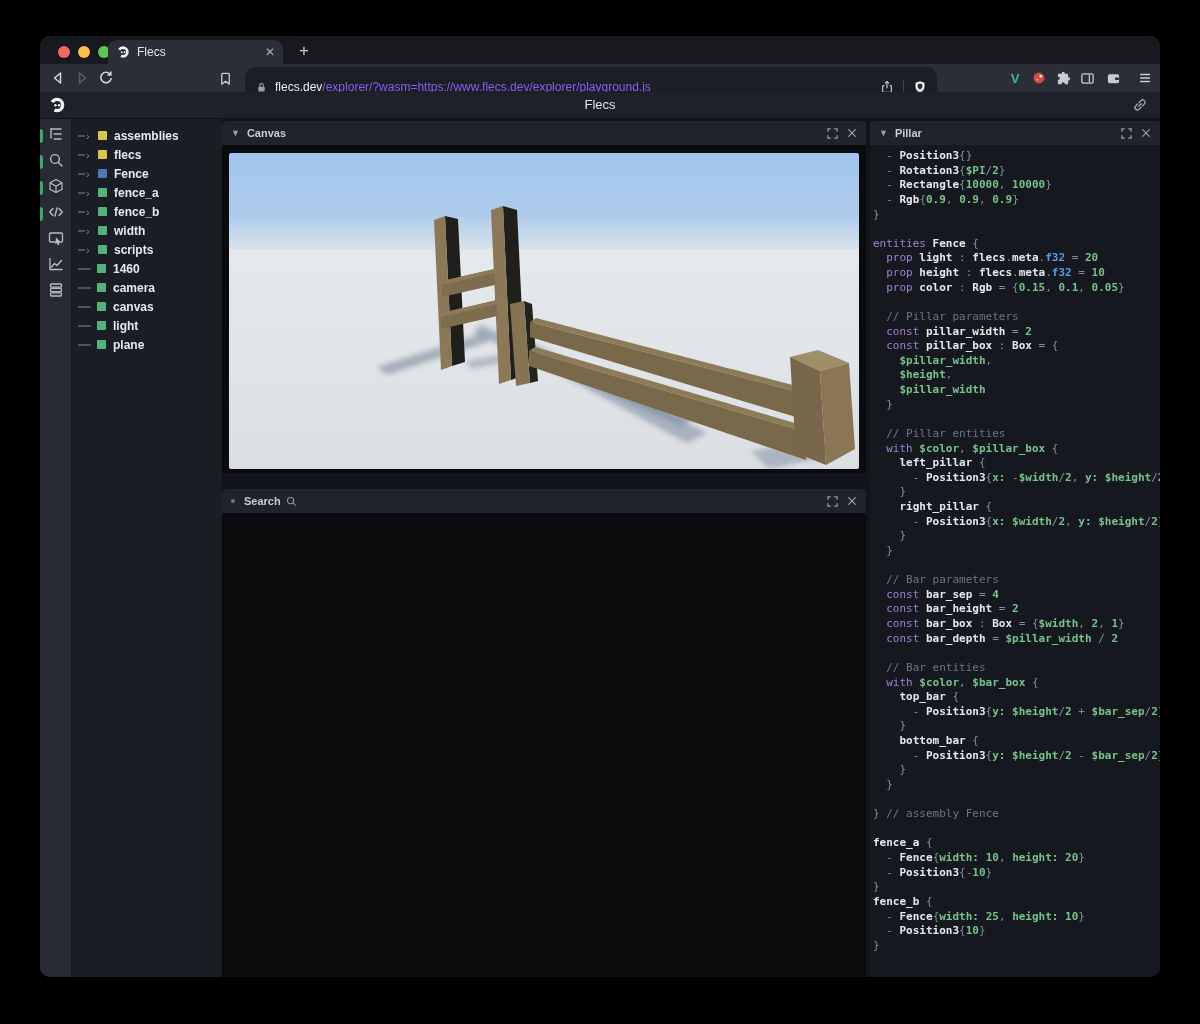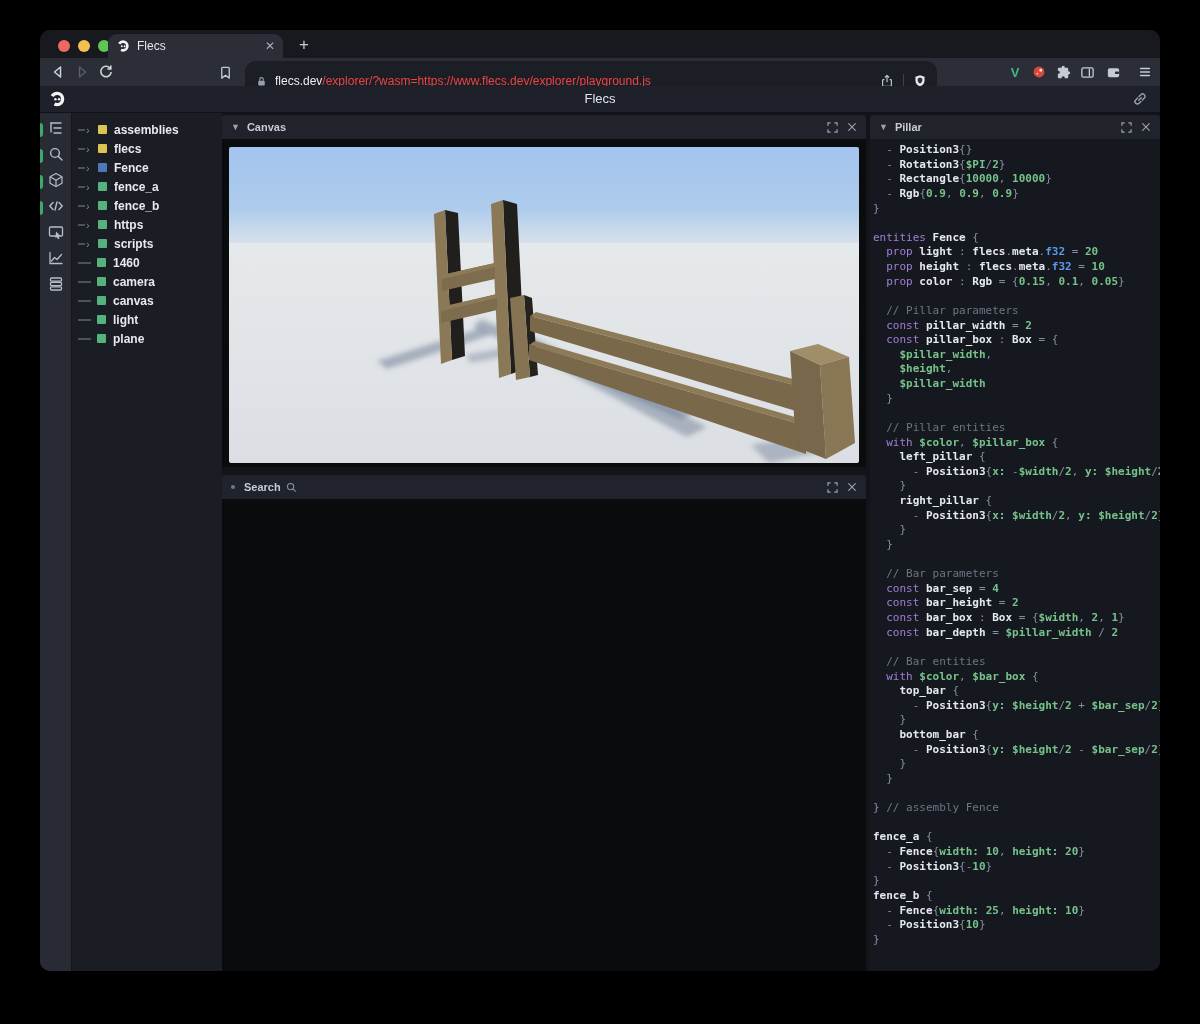--- a/index.html
+++ b/index.html
@@ -1,36 +1,36 @@
 <!DOCTYPE html>
 <html><head>
 <meta charset="utf-8">
 <style>
   html,body{margin:0;padding:0;}
   body{width:1200px;height:1024px;background:#000;position:relative;overflow:hidden;
        font-family:"Liberation Sans",sans-serif;-webkit-font-smoothing:antialiased;}
-  .window{position:absolute;left:40px;top:30px;width:1120px;height:941px;border-radius:10px;
+  .window{position:absolute;left:40px;top:36px;width:1120px;height:941px;border-radius:10px;
           overflow:hidden;background:#191b21;}
   
   .tabbar{position:relative;height:28px;background:#17191f;}
   .traffic{position:absolute;top:10px;left:18px;display:flex;gap:8px;}
   .traffic span{width:12px;height:12px;border-radius:50%;display:block;}
   .tab{position:absolute;left:68px;top:4px;width:175px;height:24px;background:#2b2e36;
        border-radius:9px 9px 0 0;display:flex;align-items:center;padding:0 8px;box-sizing:border-box;}
   .tab-title{font-size:12px;color:#e4e7ec;margin-left:7px;flex:1;}
   .tab-close{color:#a9afbb;font-size:12px;cursor:default;}
   .newtab{position:absolute;left:252px;top:3px;width:24px;height:24px;color:#c6cad2;font-size:17px;
           display:flex;align-items:center;justify-content:center;}
   
   .toolbar{position:relative;height:28px;background:#2b2e36;}
   .navic{position:absolute;top:5px;width:18px;height:18px;display:flex;align-items:center;justify-content:center;}
   .urlbar{position:absolute;left:205px;top:3px;width:692px;height:40px;border-radius:11px;background:#1b1e25;
           display:flex;align-items:center;padding:0 10px;box-sizing:border-box;}
   .url-domain{font-size:12px;color:#eceef2;margin-left:7px;white-space:nowrap;}
-  .url-path{font-size:12px;color:#ef4444;white-space:nowrap;text-align:center;}
+  .url-path{font-size:12px;color:#8b5cf6;white-space:nowrap;text-align:center;}
   .url-right{margin-left:auto;display:flex;align-items:center;gap:9px;}
   .vsep{width:1px;height:14px;background:#3c414c;}
   .ext{position:absolute;top:5px;width:18px;height:18px;display:flex;align-items:center;justify-content:center;}
   .v-logo{font-size:13px;font-weight:bold;color:#42b883;}
   
   .appheader{position:relative;height:26px;background:#1e212a;border-bottom:1px solid #101218;}
   .app-title{position:absolute;left:0;right:0;top:0;height:26px;line-height:26px;text-align:center;
              font-size:13px;color:#dfe3ea;}
   .applogo{position:absolute;left:8px;top:4px;}
   .linkic{position:absolute;right:12px;top:5px;}
@@ -283,21 +283,21 @@
         <div class="tree-row">
           <span class="tree-dash"></span>
           <span class="tree-chev">›</span>
           <span class="tree-sq" style="background: rgb(86, 178, 125);"></span>
           <span class="tree-label">fence_b</span>
         </div>
         <div class="tree-row">
           <span class="tree-dash"></span>
           <span class="tree-chev">›</span>
           <span class="tree-sq" style="background: rgb(86, 178, 125);"></span>
-          <span class="tree-label">https</span>
+          <span class="tree-label">width</span>
         </div>
         <div class="tree-row">
           <span class="tree-dash"></span>
           <span class="tree-chev">›</span>
           <span class="tree-sq" style="background: rgb(86, 178, 125);"></span>
           <span class="tree-label">scripts</span>
         </div>
         <div class="tree-row">
           <span class="tree-dash long"></span>
           <span class="tree-sq" style="background: rgb(86, 178, 125);"></span>
@@ -387,21 +387,21 @@
           <polygon points="301,169 577,241 583,237 307,165" fill="#8d7b58"></polygon>
           <polygon points="301,169 577,241 577,267 301,184" fill="#7a684a"></polygon>
           <polygon points="300,198 577,279 583,275 306,194" fill="#8d7b58"></polygon>
           <polygon points="300,198 577,279 577,307 300,213" fill="#7a684a"></polygon>
           <polygon points="561,204 589,197 620,210 591,218" fill="#9f8e68"></polygon>
           <polygon points="561,204 591,218 597,312 567,300" fill="#78674a"></polygon>
           <polygon points="591,218 620,210 626,296 597,312" fill="#887655"></polygon>
         </svg>
       </div>
       <div class="gap8"></div>
-      <div class="phead" style="margin-top:0">
+      <div class="phead" style="margin-top:8px">
         <span class="phead-dot"></span>
         <span class="phead-title">Search</span>
         <svg class="icon" style="margin-left:5px" width="11" height="11" viewBox="0 0 12 12">
             <circle cx="5" cy="5" r="3.4" fill="none" stroke="#8a91a0" stroke-width="1.2"></circle>
             <line x1="7.6" y1="7.6" x2="10.6" y2="10.6" stroke="#8a91a0" stroke-width="1.2"></line>
           </svg>
         <span class="phead-right">
           <svg class="icon" width="11" height="11" viewBox="0 0 12 12">
               <g fill="none" stroke="#9aa0ac" stroke-width="1.3">
                 <path d="M1 4V1h3"></path>

